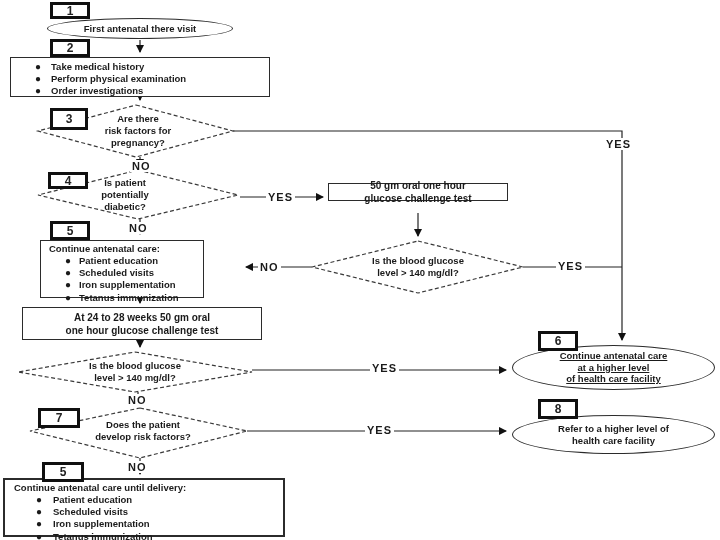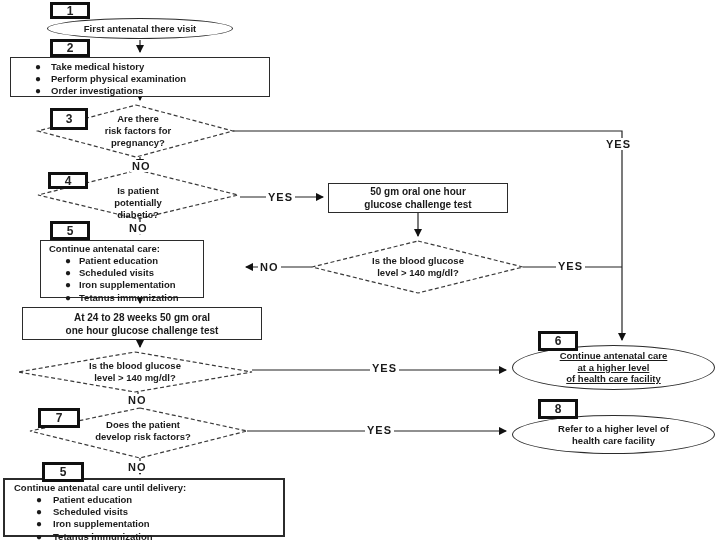--- a/index.html
+++ b/index.html
@@ -102,25 +102,25 @@
         </div>
       </div>
   </div>
 
   <div class="numbox" style="left:50px;top:108px;width:38px;height:22px;">3</div>
   <div class="dtext pre" style="left:58px;top:107px;width:160px;height:48px;">Are there
 risk factors for
 pregnancy?</div>
 
   <div class="numbox" style="left:48px;top:172px;width:40px;height:17px;">4</div>
-  <div class="dtext pre" style="left:58px;top:172px;width:160px;height:46px;margin-top:8px;">Is patient
+  <div class="dtext pre" style="left:45px;top:172px;width:160px;height:46px;">Is patient
 potentially
 diabetic?</div>
 
-  <div class="rectnode centerbox pre" style="left:328px;top:183px;width:180px;height:30px;">50 gm oral one hour
+  <div class="rectnode centerbox pre" style="left:328px;top:183px;width:180px;height:18px;">50 gm oral one hour
 glucose challenge test</div>
 
   <div class="dtext pre" style="left:338px;top:246px;width:160px;height:42px;">Is the blood glucose
 level &gt; 140 mg/dl?</div>
 
   <div class="numbox" style="left:50px;top:221px;width:40px;height:19px;">5</div>
   <div class="rectnode care" style="left:40px;top:240px;width:164px;height:58px;padding-top:2px;">
     <div class="node-title" style="padding-left:8px;">Continue antenatal care:</div>
     <div class="bullets">
         <div class="bullet-item">

